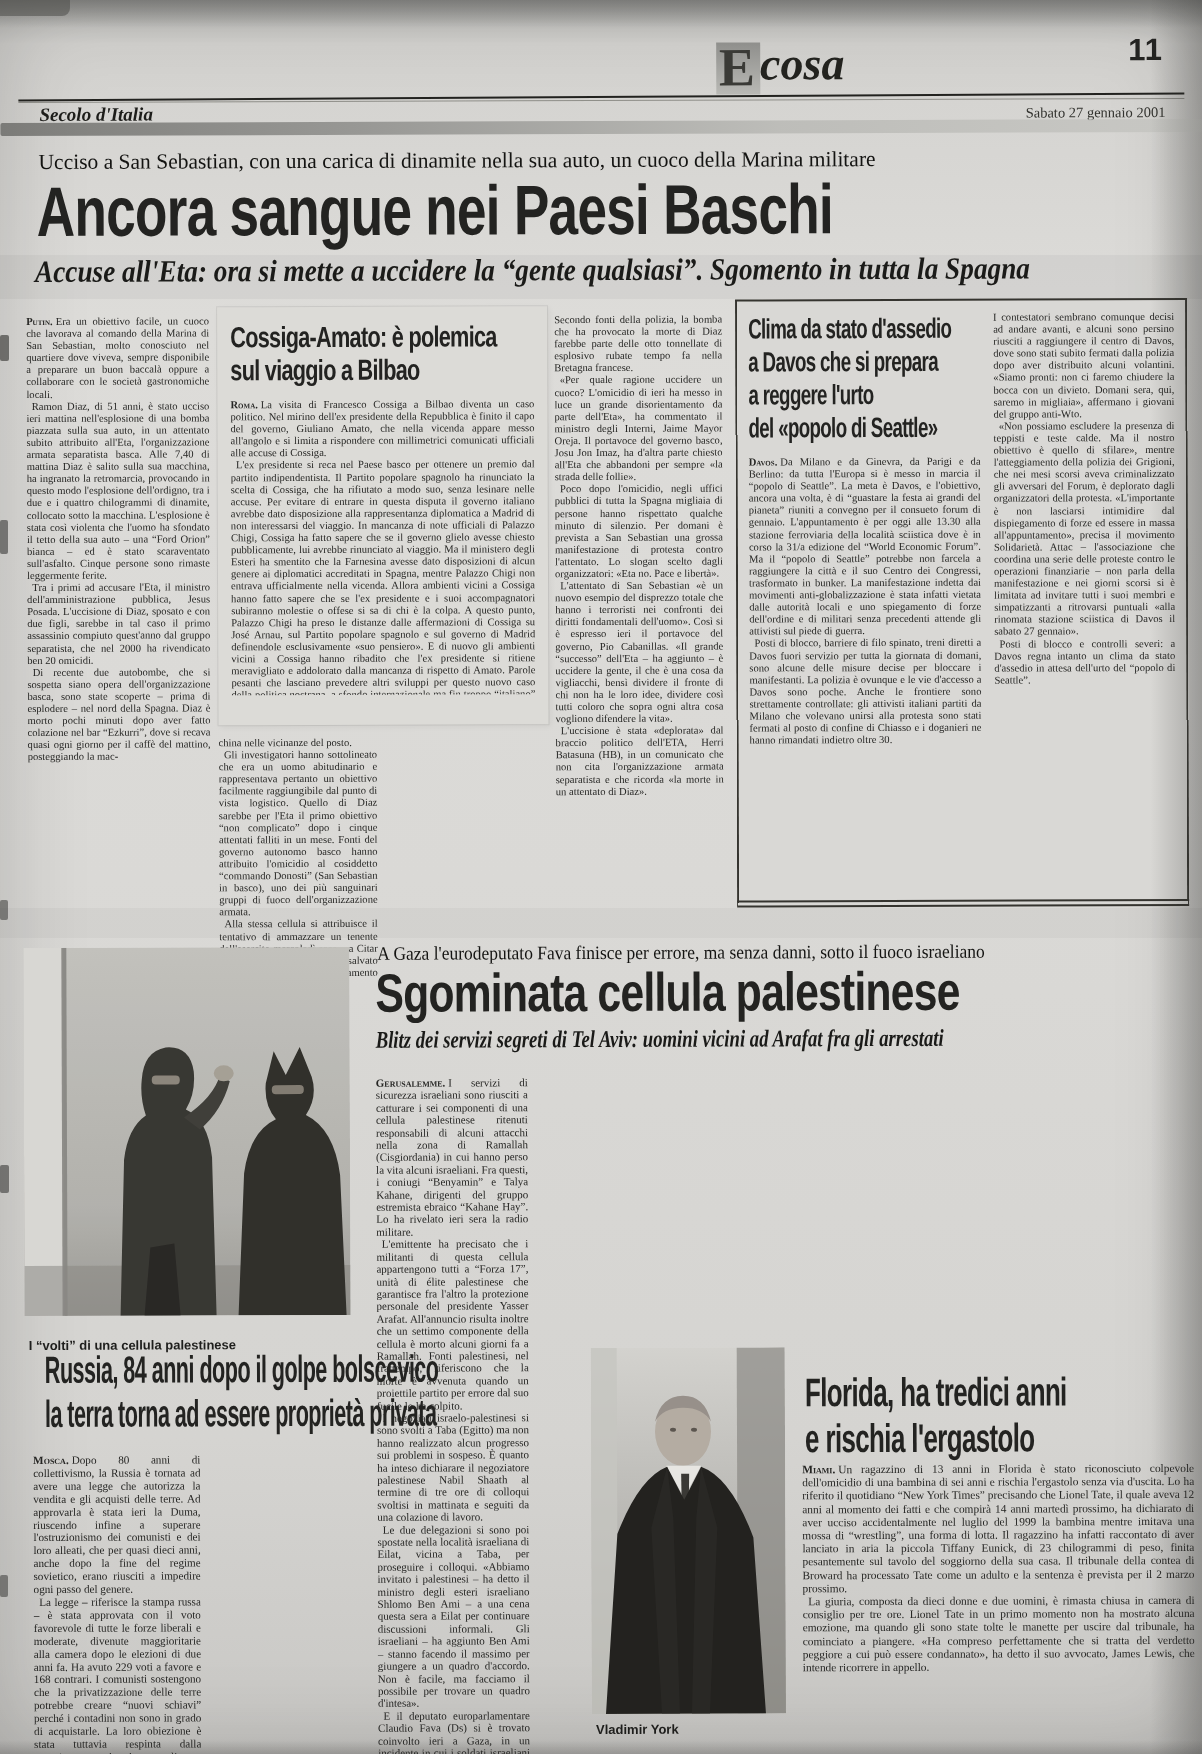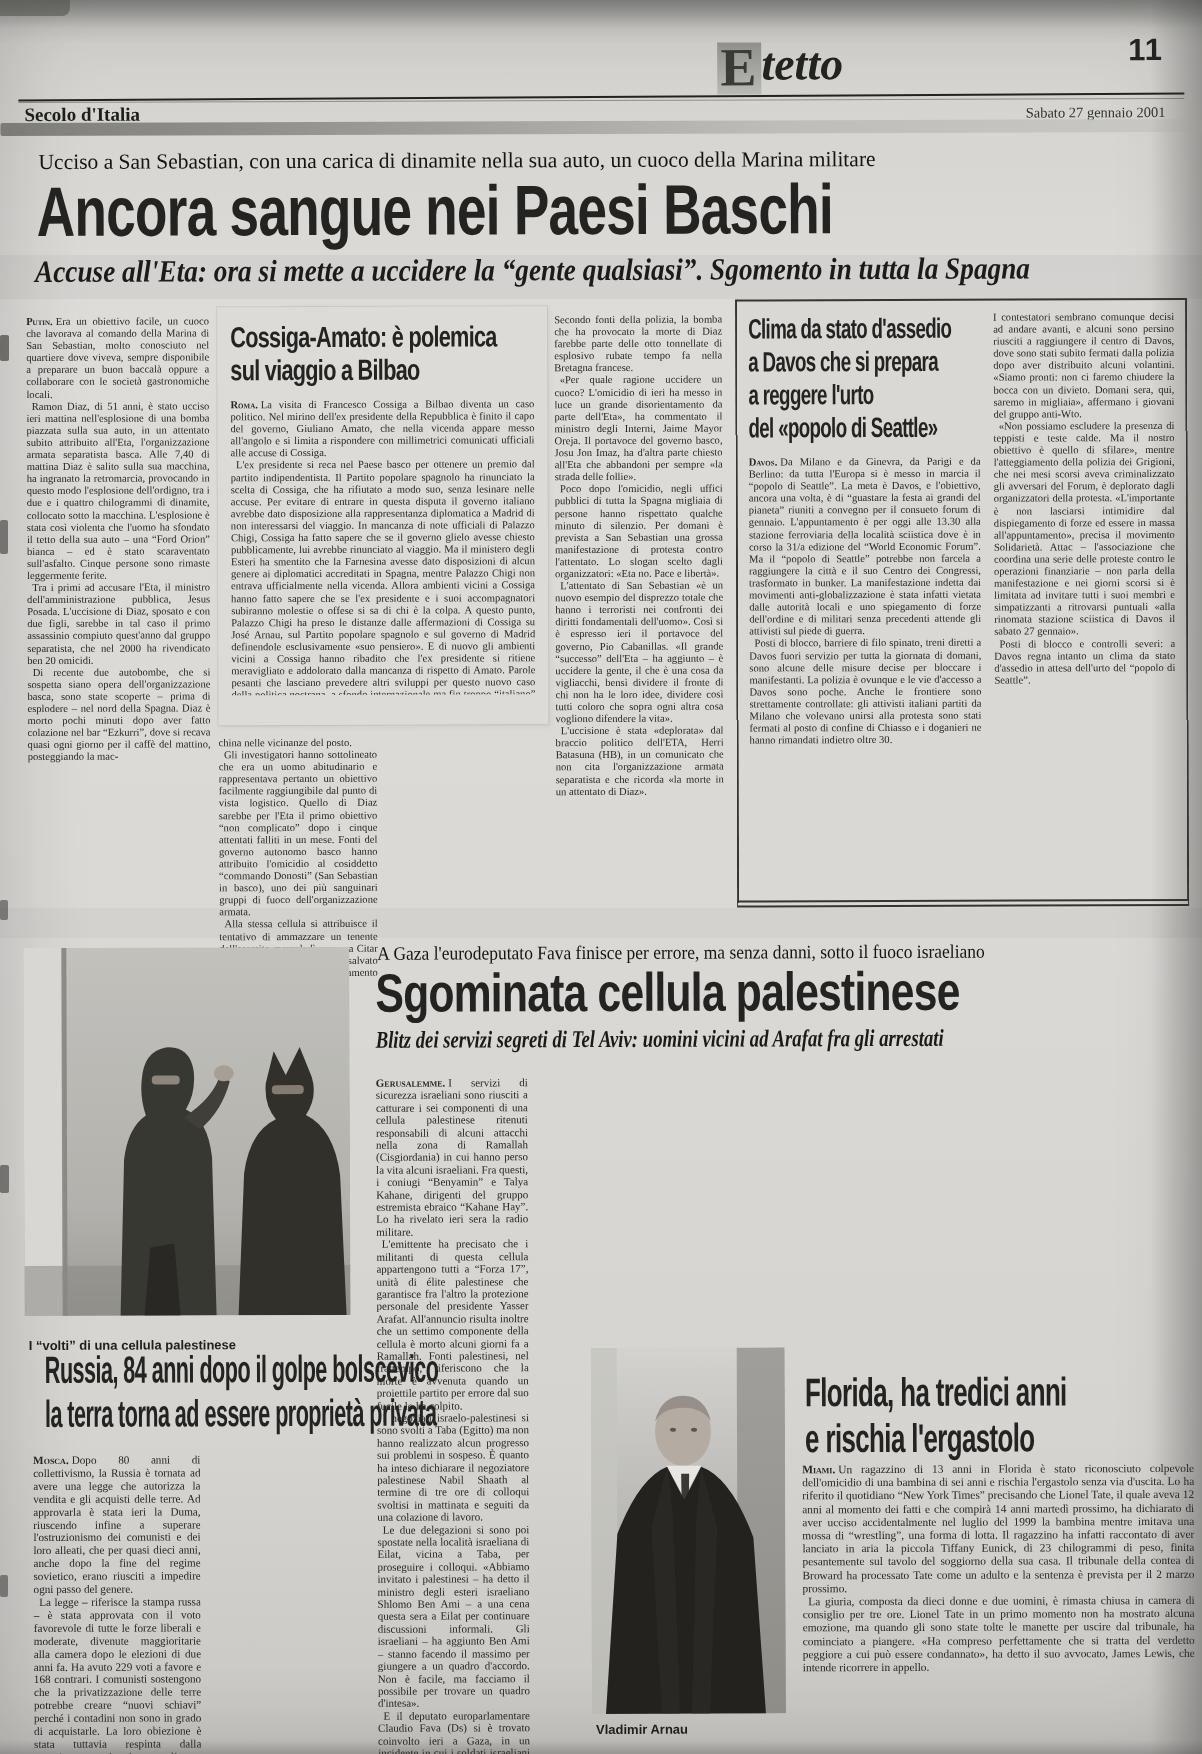--- a/index.html
+++ b/index.html
@@ -28,27 +28,27 @@
 </head>
 <body>
 
 <div id="page">
 
   <div id="content">
 
     <div class="abs sans" style="left:1128px;top:34px;font-size:31px;letter-spacing:1px;">11</div>
 
     <div class="abs" style="left:620px;top:38px;width:320px;text-align:center;">
-      <span style="display:inline-block;font-family:'Liberation Serif',serif;font-weight:bold;font-size:54px;line-height:50px;color:#3a3a36;background:linear-gradient(180deg,#8f8f8c,#b9b9b5);padding:0 5px 2px 3px;vertical-align:-6px;">E</span><span style="font-family:'Liberation Serif',serif;font-style:italic;font-weight:bold;font-size:46px;color:#23231f;">tetto</span>
+      <span style="display:inline-block;font-family:'Liberation Serif',serif;font-weight:bold;font-size:54px;line-height:50px;color:#3a3a36;background:linear-gradient(180deg,#8f8f8c,#b9b9b5);padding:0 5px 2px 3px;vertical-align:-6px;">E</span><span style="font-family:'Liberation Serif',serif;font-style:italic;font-weight:bold;font-size:46px;color:#23231f;">cosa</span>
     </div>
 
     <div class="abs rule" style="left:18px;top:96px;width:1166px;height:2px;transform:rotate(-0.15deg);"></div>
     <div class="abs" style="left:18px;top:100px;width:1166px;height:1px;background:#55554f;opacity:.55;"></div>
 
-    <div class="abs" style="left:24px;top:102px;font-weight:bold;font-size:19px;color:#1d1d1a;">Secolo d'Italia</div>
+    <div class="abs" style="left:39px;top:102px;font-weight:bold;font-size:19px;color:#1d1d1a;font-style:italic;">Secolo d'Italia</div>
     <div class="abs" style="left:975px;top:106px;width:190px;text-align:right;font-size:14.5px;color:#33332f;">Sabato 27 gennaio 2001</div>
 
     <div class="abs" style="left:0;top:121px;width:1202px;height:13px;background:linear-gradient(90deg,#6e6e6b 0%,#8d8d8a 30%,#b9b9b5 65%,#c6c6c2 100%);opacity:.85;border-radius:2px;"></div>
 
     <div class="abs kicker" style="left:38px;top:148px;font-size:21.5px;">Ucciso a San Sebastian, con una carica di dinamite nella sua auto, un cuoco della Marina militare</div>
 
     <div class="abs sans hl" style="left:36px;top:174px;font-size:70px;line-height:72px;transform:scaleX(0.76);">Ancora sangue nei Paesi Baschi</div>
 
     <div class="abs subhead" style="left:34px;top:252px;font-size:31px;transform:scaleX(0.88);">Accuse all'Eta: ora si mette a uccidere la “gente qualsiasi”. Sgomento in tutta la Spagna</div>
 
@@ -170,21 +170,21 @@
         <path d="M64 74 Q70 48 92 48 Q114 48 120 74 Q112 60 92 60 Q72 60 64 74 Z" fill="#97908a"></path>
         <ellipse cx="82" cy="82" rx="3" ry="2" fill="#5b554f"></ellipse>
         <ellipse cx="103" cy="82" rx="3" ry="2" fill="#5b554f"></ellipse>
         <path d="M75 118 L110 118 L93 150 Z" fill="#e7e6e2"></path>
         <path d="M90 126 L98 126 L97 196 L91 196 Z" fill="#3a3935"></path>
         <path d="M14 366 L26 186 Q48 130 76 119 L93 152 L110 119 Q140 130 162 190 L174 366 Z" fill="#23221f"></path>
         <path d="M76 119 L60 180 L70 366 L88 366 L82 170 Z" fill="#2c2b28" opacity="0.7"></path>
         <path d="M110 119 L126 180 L118 366 L100 366 L105 170 Z" fill="#2c2b28" opacity="0.7"></path>
       </svg>
     </div>
-    <div class="abs caption" style="left:590px;top:1722px;">Vladimir Arnau</div>
+    <div class="abs caption" style="left:590px;top:1722px;">Vladimir York</div>
 
     <div class="abs" style="left:800px;top:1370px;">
       <div class="sans hl" style="font-size:40px;line-height:46px;transform:scaleX(0.65);">Florida, ha tredici anni</div>
       <div class="sans hl" style="font-size:40px;line-height:46px;transform:scaleX(0.65);">e rischia l'ergastolo</div>
     </div>
 
     <div class="abs" style="left:797px;top:1464px;width:392px;height:284px;">
       <p class="body" style="font-size:11.4px;line-height:13.2px;height:100%;"><span class="dl">Miami.</span><span>Un ragazzino di 13 anni in Florida è stato riconosciuto colpevole dell'omicidio di una bambina di sei anni e rischia l'ergastolo senza via d'uscita. Lo ha riferito il quotidiano “New York Times” precisando che Lionel Tate, il quale aveva 12 anni al momento dei fatti e che compirà 14 anni martedì prossimo, ha dichiarato di aver ucciso accidentalmente nel luglio del 1999 la bambina mentre imitava una mossa di “wrestling”, una forma di lotta. Il ragazzino ha infatti raccontato di aver lanciato in aria la piccola Tiffany Eunick, di 23 chilogrammi di peso, finita pesantemente sul tavolo del soggiorno della sua casa. Il tribunale della contea di Broward ha processato Tate come un adulto e la sentenza è prevista per il 2 marzo prossimo.
  La giuria, composta da dieci donne e due uomini, è rimasta chiusa in camera di consiglio per tre ore. Lionel Tate in un primo momento non ha mostrato alcuna emozione, ma quando gli sono state tolte le manette per uscire dal tribunale, ha cominciato a piangere. «Ha compreso perfettamente che si tratta del verdetto peggiore a cui può essere condannato», ha detto il suo avvocato, James Lewis, che intende ricorrere in appello.</span></p>
     </div>

